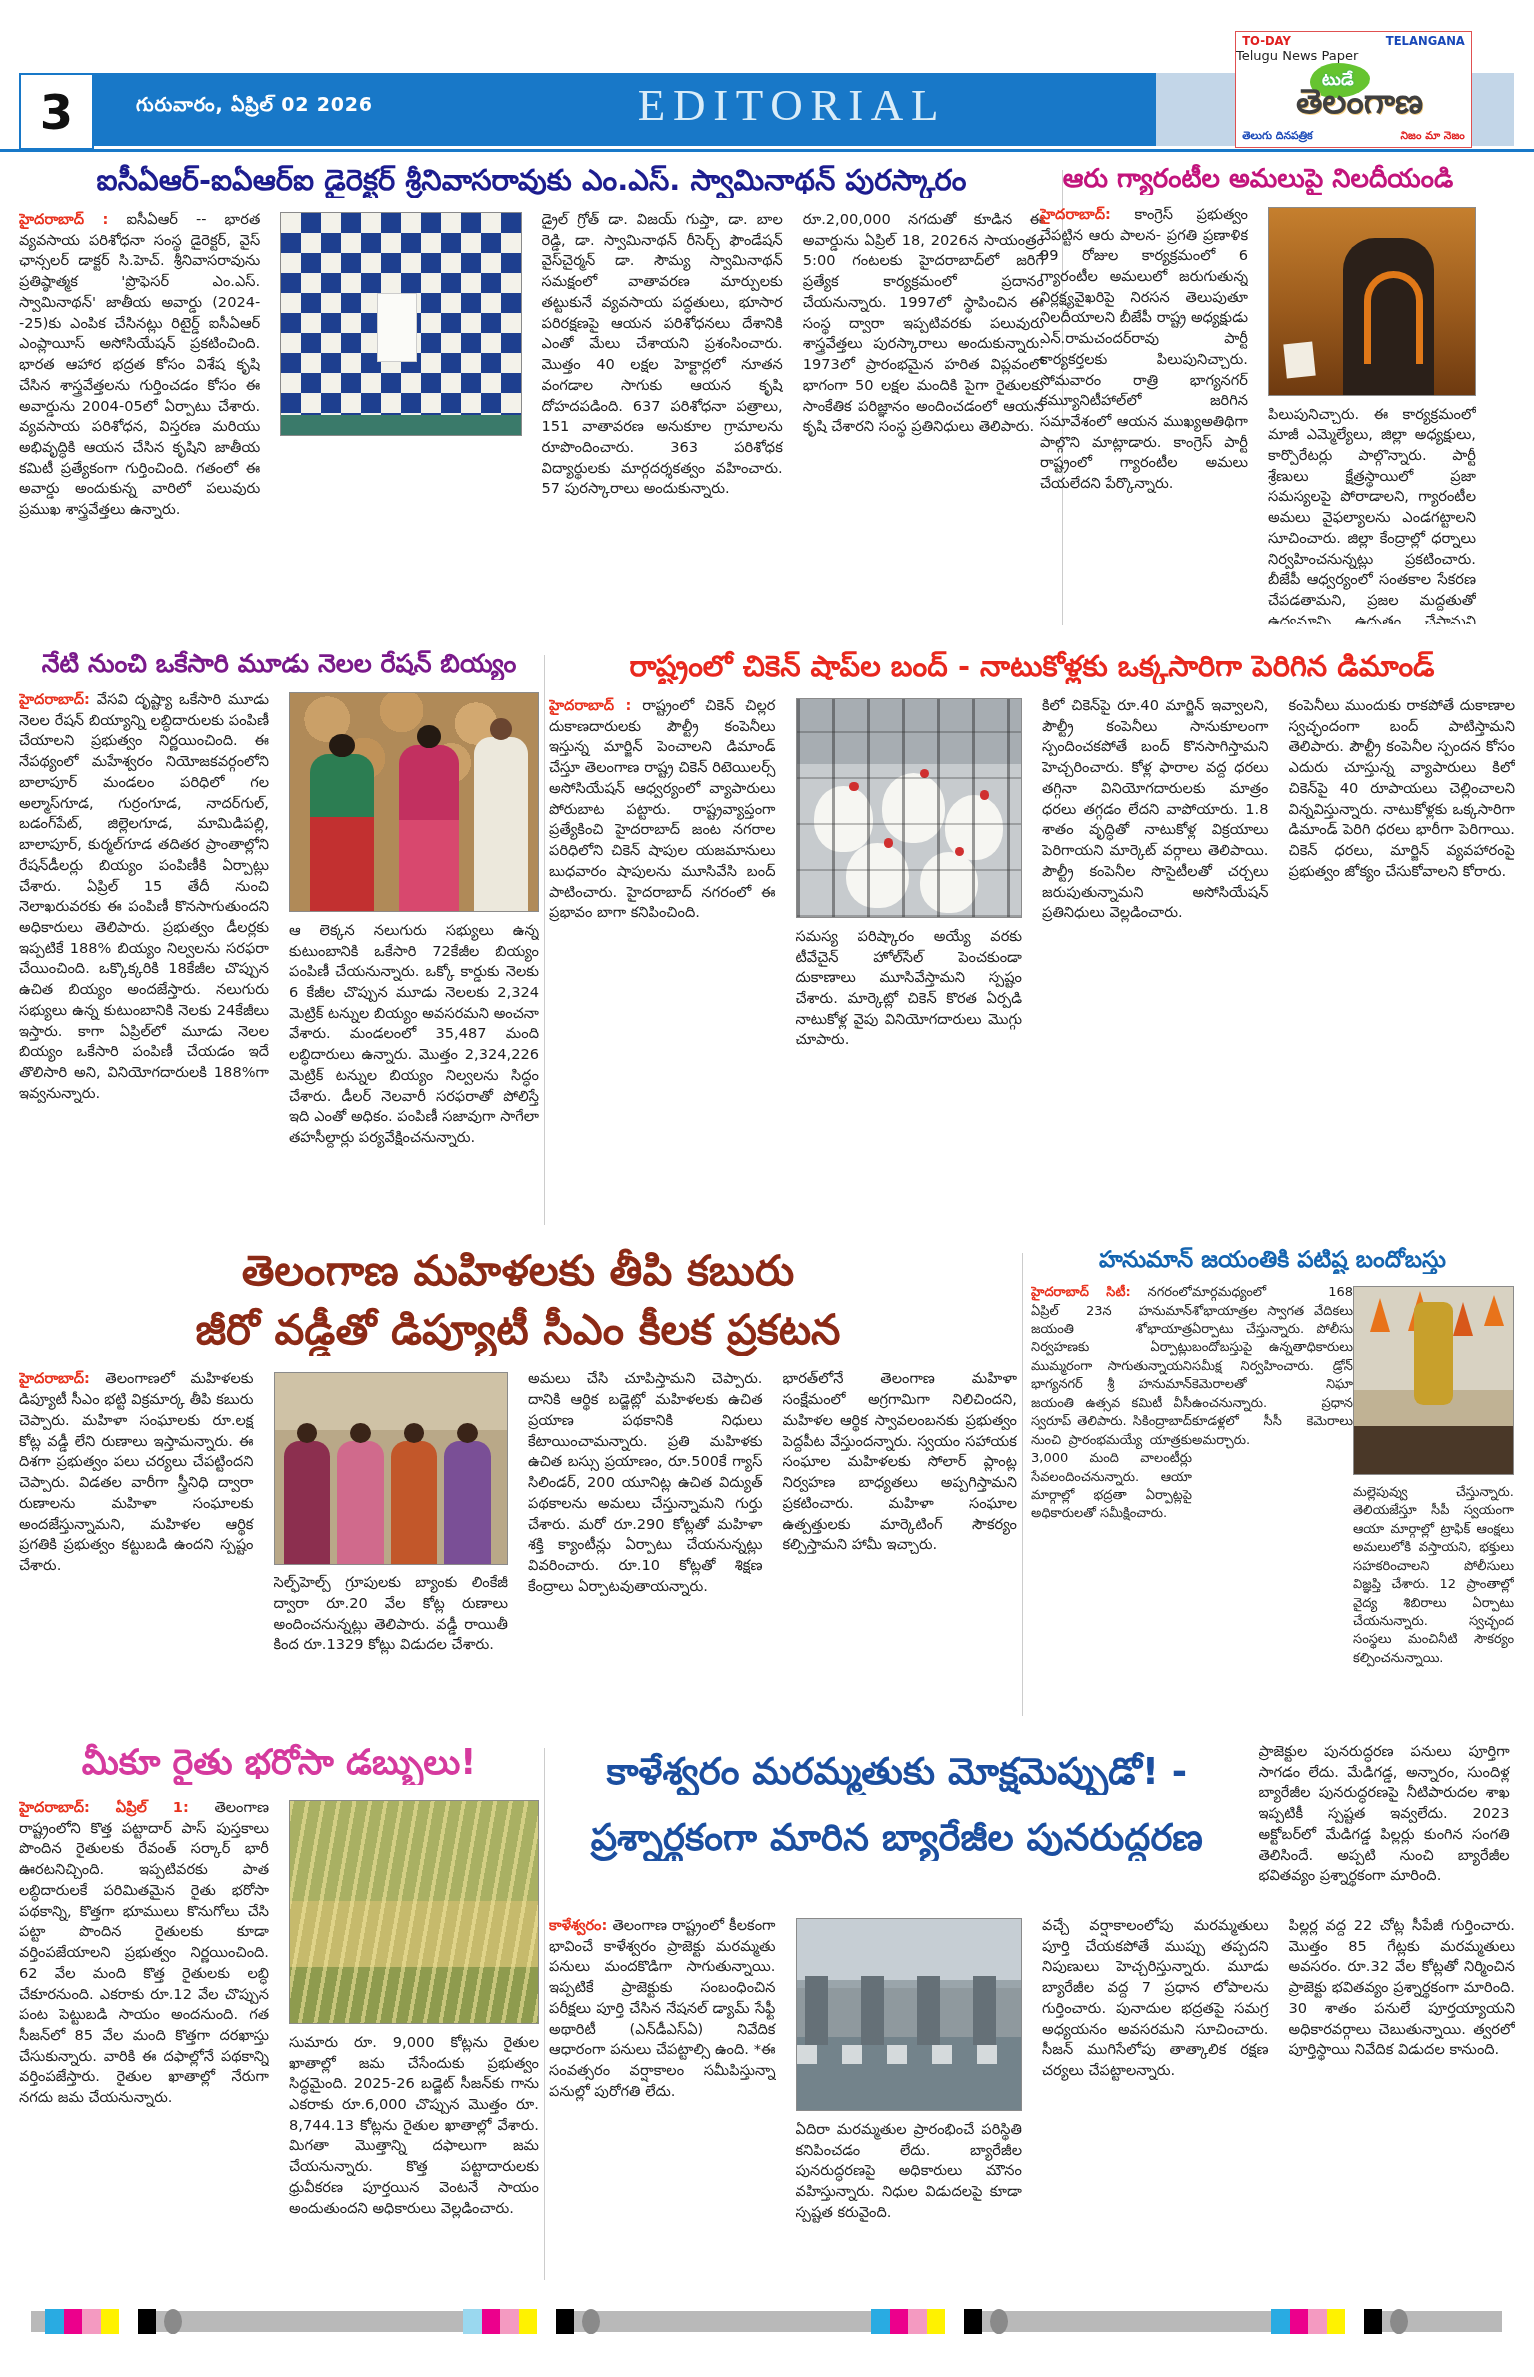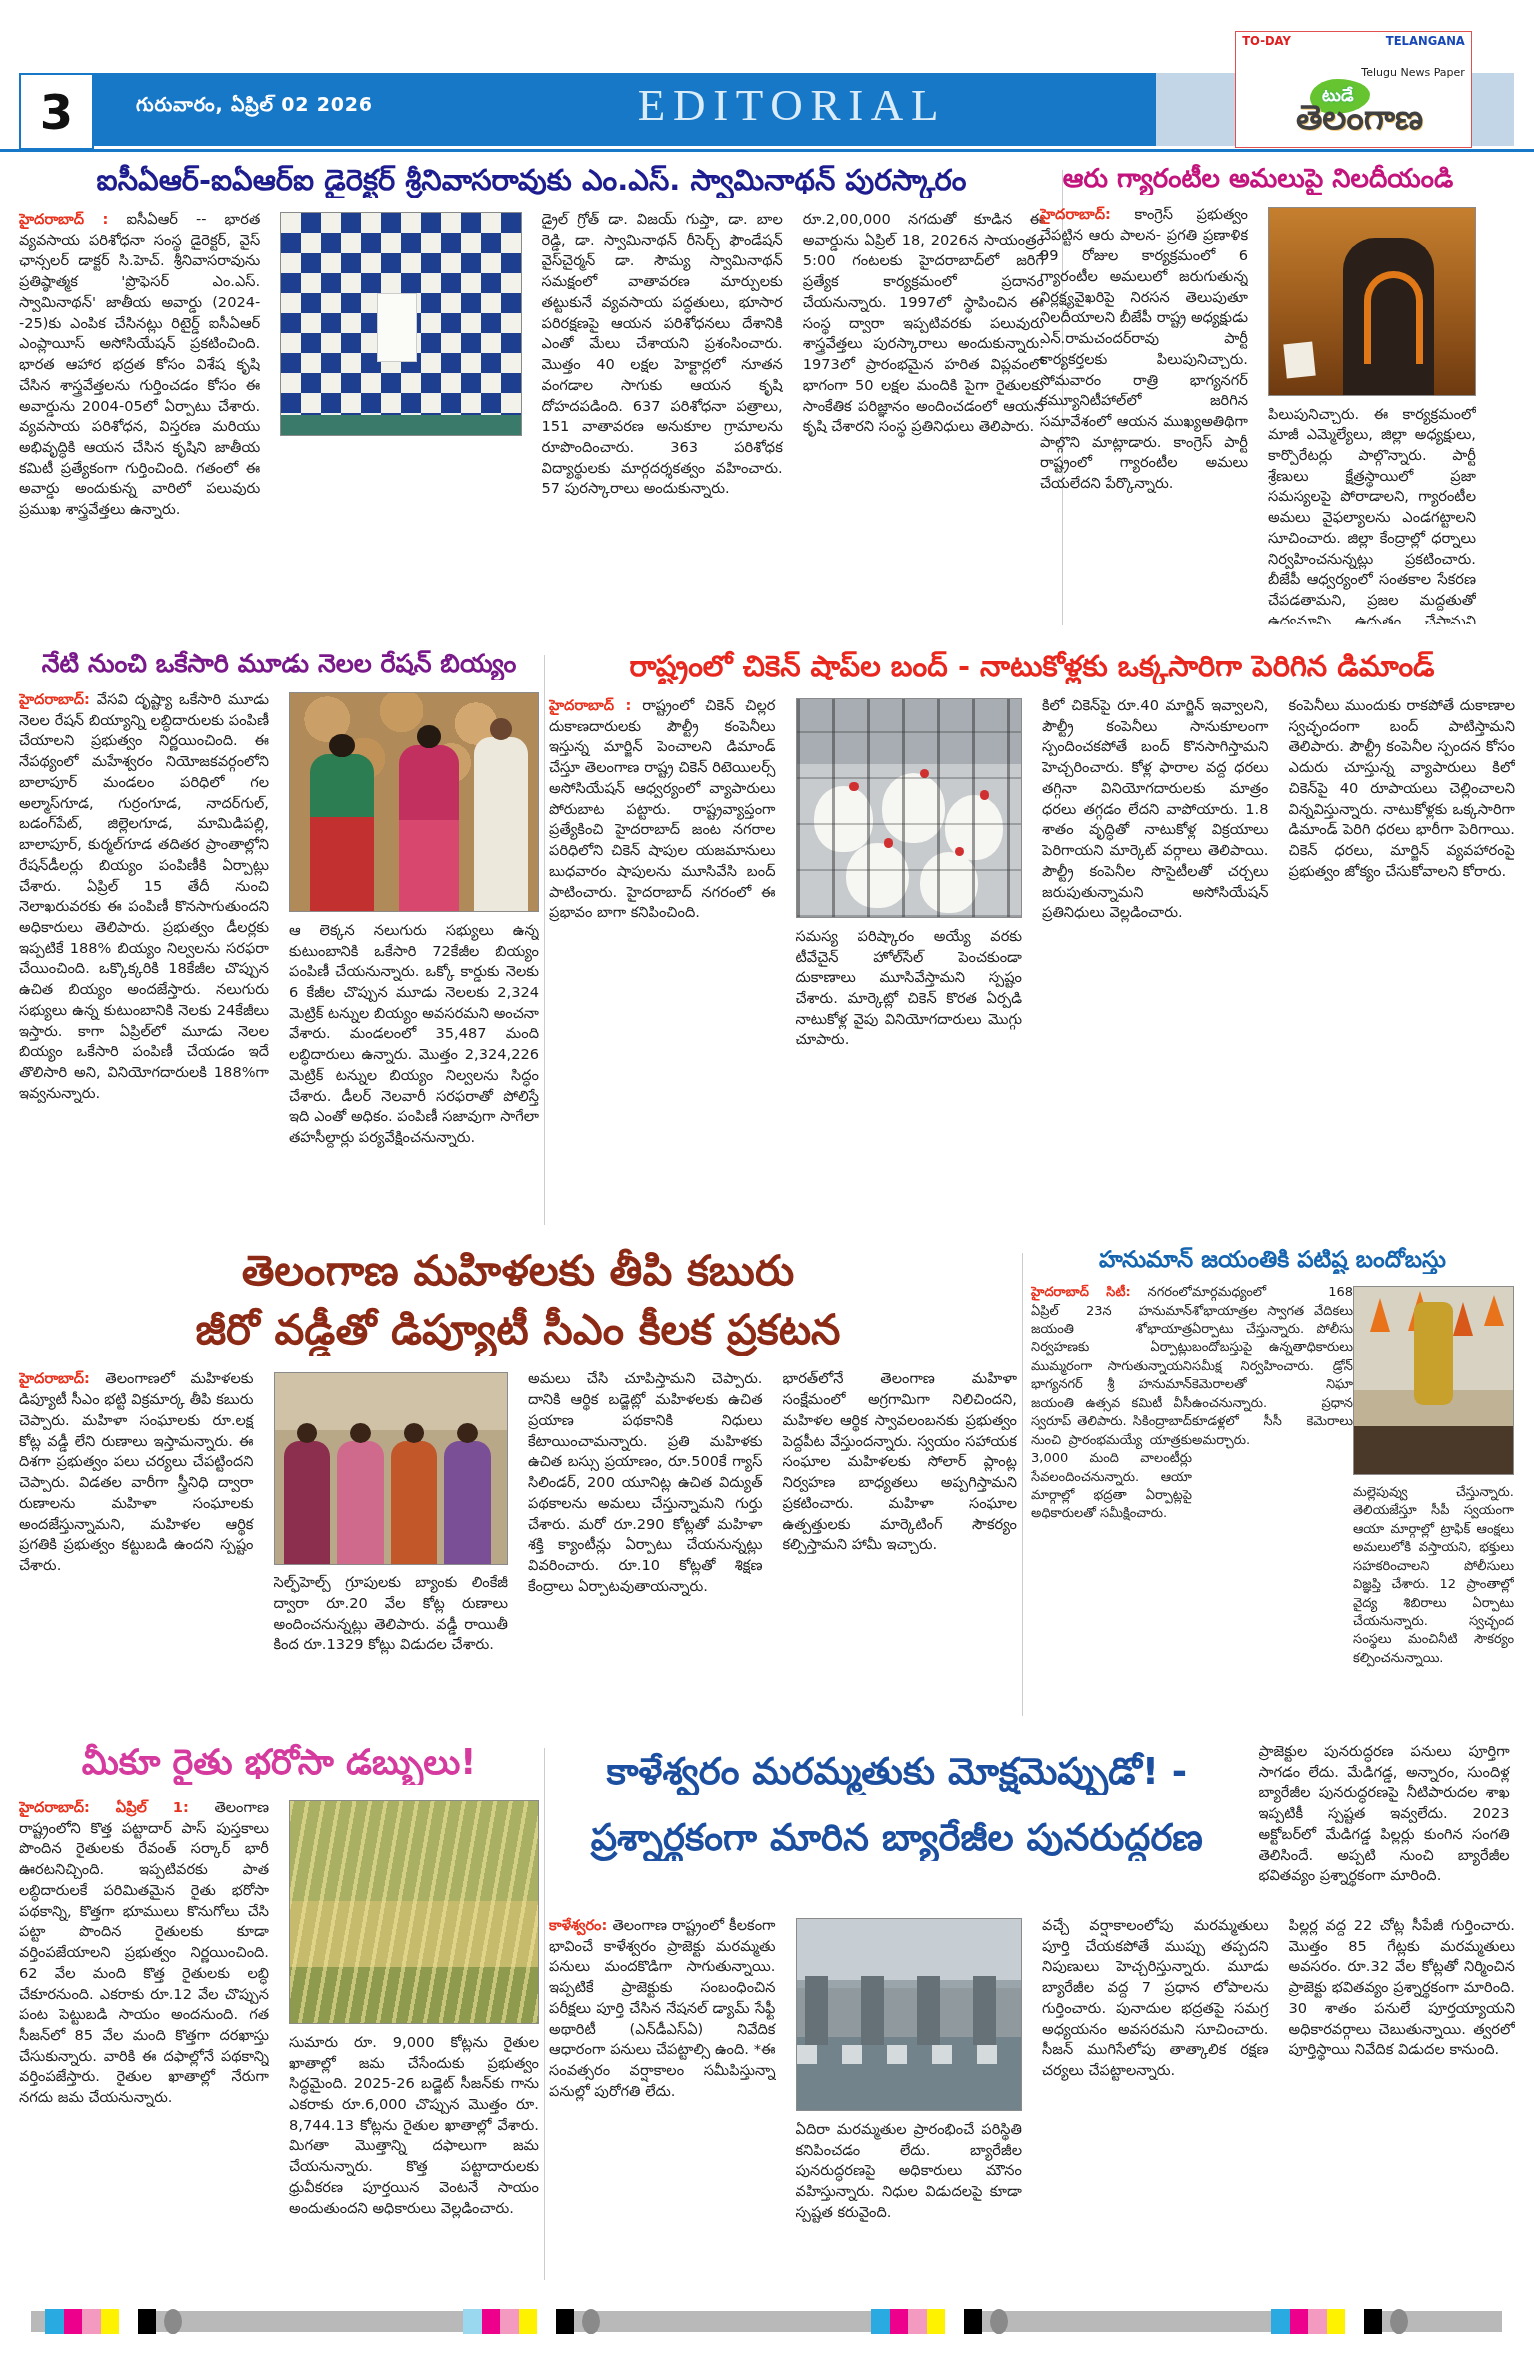--- a/index.html
+++ b/index.html
@@ -15,21 +15,21 @@
   .dateline-head{position:absolute;left:46px;top:20px;color:#ffffff;font-size:19px;font-weight:bold;letter-spacing:0.8px;}
   .editorial{position:absolute;left:432px;top:6.2px;width:540px;text-align:center;
              font-family:"Liberation Serif","DejaVu Serif",serif;font-size:45px;letter-spacing:7.7px;
              color:#d9ecf8;font-weight:normal;}
   .lightband{position:absolute;left:1137px;top:0;width:358px;height:73px;background:#c3d6e8;}
   .logo-box{position:absolute;left:1216px;top:-42px;width:237px;height:117px;background:#ffffff;
             border:1.5px solid #e05050;box-sizing:border-box;text-align:center;overflow:hidden;}
   .logo-row1{display:flex;justify-content:space-between;padding:1.5px 6.2px 0 6.2px;font-size:11.6px;font-weight:bold;}
   .logo-today{color:#e02020;}
   .logo-telangana{color:#1848b8;}
-  .logo-sub{font-size:11px;color:#222;text-align:right;padding-right:6.2px;margin-top:18px;}
+  .logo-sub{font-size:13px;color:#222;text-align:left;padding-right:6.2px;}
   .logo-main{position:relative;height:65px;}
   .logo-map{position:absolute;left:74px;top:0px;width:60px;height:35px;background:#66c430;
             border-radius:46% 54% 60% 40%/55% 45% 55% 45%;}
   .logo-tude{position:absolute;left:86px;top:6.2px;color:#fff;font-size:17px;font-weight:bold;text-shadow:0 0 2.3px #2a7;}
   .logo-script{position:absolute;left:0;right:0;top:21.6px;font-size:34px;font-weight:bold;color:#404040;
                text-shadow:0.8px 0.8px 0 #f8d080;line-height:1;padding-left:12px;}
   .logo-row2{display:flex;justify-content:space-between;padding:0 6.2px;font-size:10.8px;font-weight:bold;margin-top:1px;}
   .logo-bl{color:#1848b8;} .logo-br{color:#e02020;}
   .head-rule{position:absolute;left:0;top:149px;width:1534px;height:3.1px;background:#1878c8;}
 

